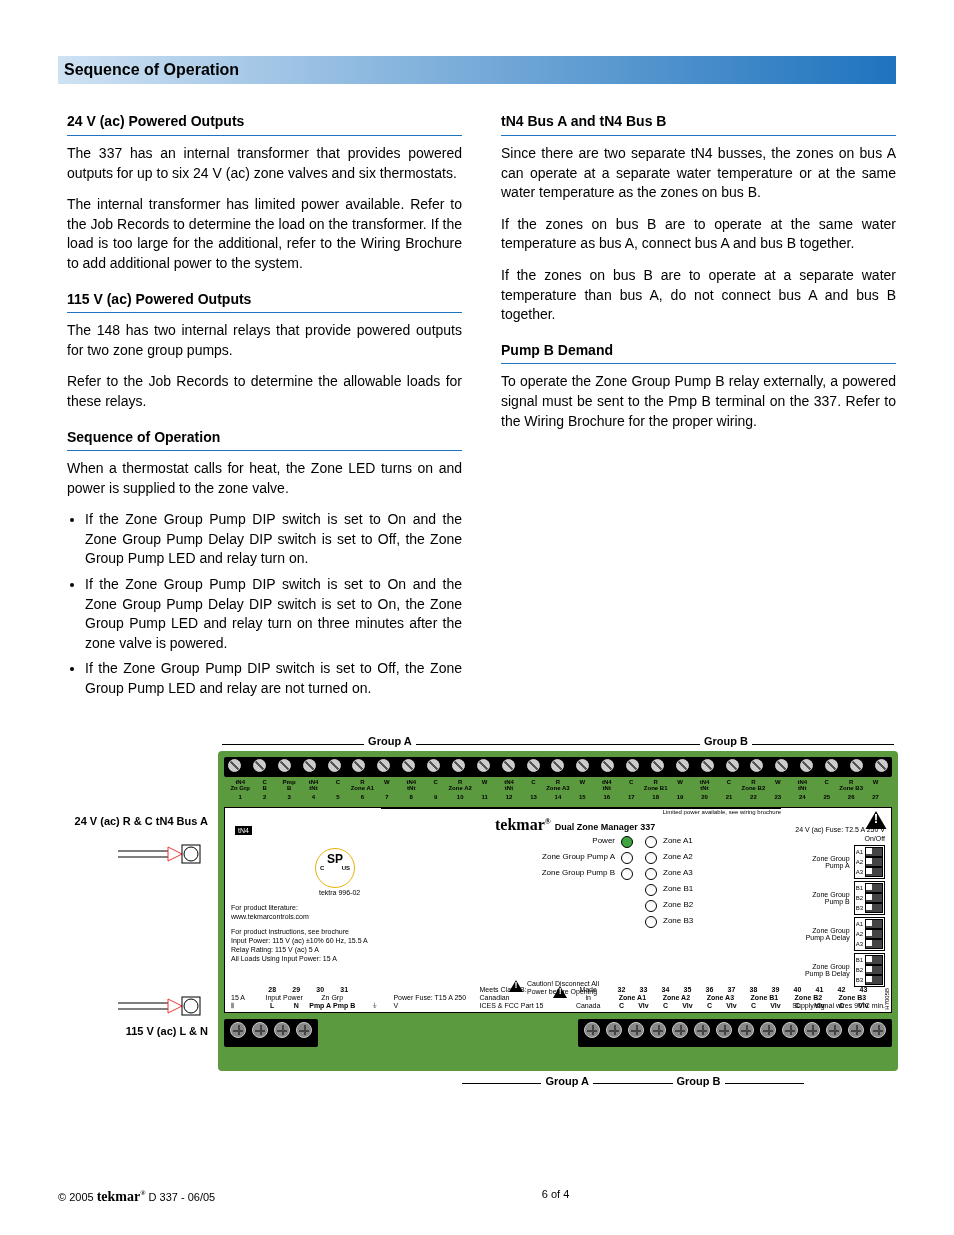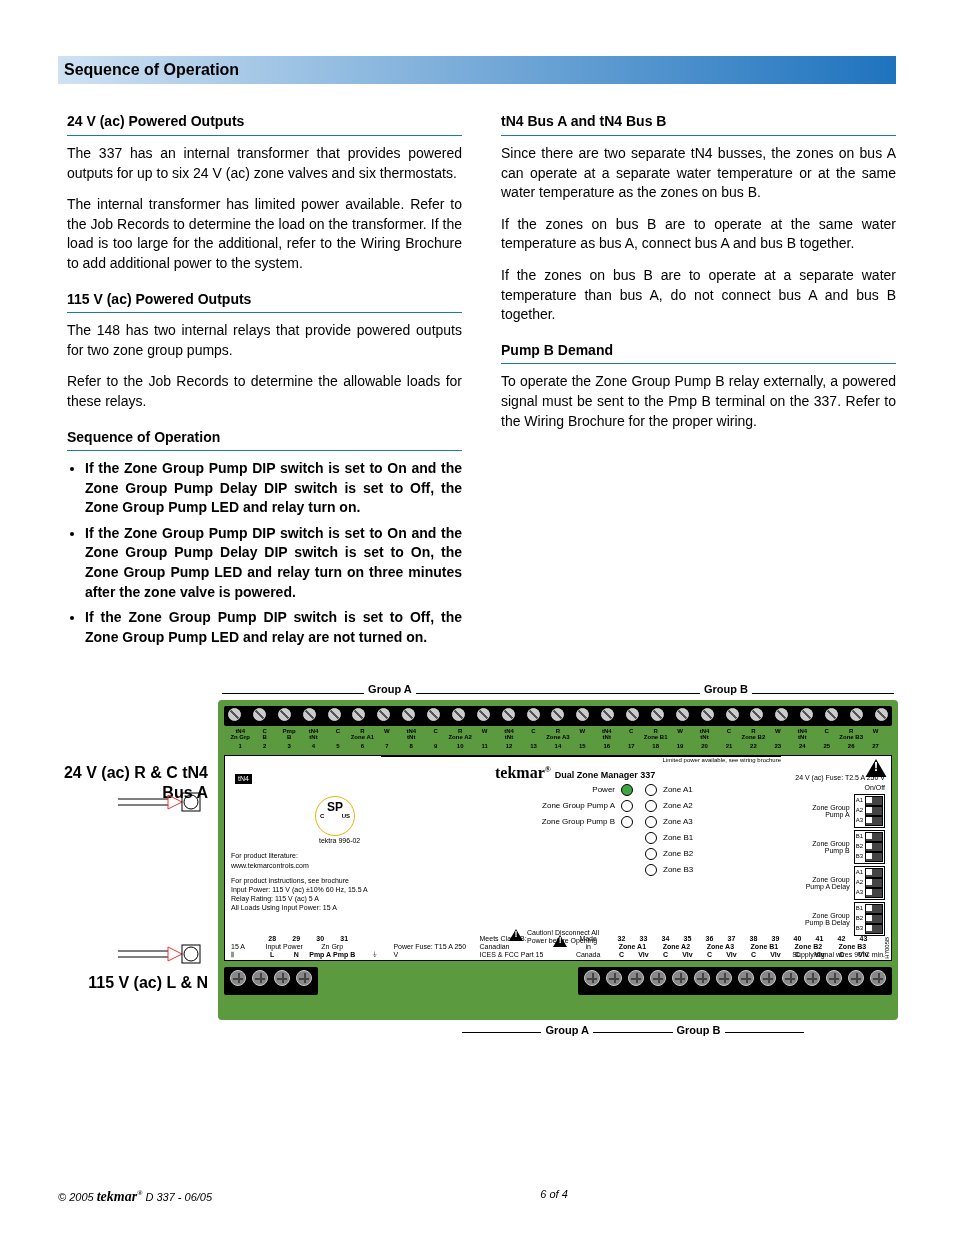--- a/index.html
+++ b/index.html
@@ -32,21 +32,21 @@
   .subhead {
     font-weight:bold;
     font-size:14px;
     border-bottom:1px solid #1e73be;
     padding-bottom:3px;
     margin:16px 0 8px 0;
     color:#000;
   }
   .column p { margin:0 0 12px 0; text-align:justify; }
   ul.bullets { margin:0 0 12px 0; padding-left:18px; }
-  ul.bullets li { margin-bottom:6px; text-align:justify;font-weight:bold; }
+  ul.bullets li { margin-bottom:6px; text-align:justify; }
   .diagram-wrap {
     margin-top:24px;
     font-size:8px;
     line-height:1.1;
     position:relative;
     height:380px;
   }
   .group-labels-top { display:flex; justify-content:center; gap:0; align-items:center; font-weight:bold; font-size:11px; margin-bottom:4px; margin-left:160px; width:680px;}
   .group-labels-top .segline{border-top:1px solid #000; flex:1; margin:0 4px; position:relative; top:4px;}
   .group-labels-bottom { display:flex; justify-content:space-around; font-weight:bold; font-size:11px; margin-top:4px; margin-left:400px; width:350px;}
@@ -136,31 +136,30 @@
   .dip-block .group{display:flex; align-items:center; justify-content:flex-end; margin-bottom:2px;}
   .dip-block .group .glabel{width:55px; text-align:right; margin-right:4px; line-height:1;}
   .dip-block .dips{border:1px solid #000; padding:1px; background:#fff; display:flex; flex-direction:column;}
   .dip-block .dips .dip{display:flex; align-items:center; gap:2px;}
   .dip-block .dips .dip .tag{font-size:6px;}
   .dip-block .dips .dip .sw{width:16px;height:8px;background:#444;border:1px solid #000;position:relative;}
   .dip-block .dips .dip .sw::after{content:"";position:absolute;width:6px;height:6px;background:#fff;top:0;left:0;}
   .side-label {
     position:absolute;
     font-weight:bold;
-    font-size:16px;
+    font-size:11px;
     text-align:right;
     line-height:1.2;
   }
   .footer-line {
     position:absolute;
     bottom:28px; left:58px; right:58px;
     font-size:11px;
     display:flex;
     justify-content:space-between;
-    font-style:italic;
   }
   .footer-line .tek{font-family:'Times New Roman',serif;font-weight:bold;font-size:14px;}
   .caution-tri{
     display:inline-block;
     width:14px;height:12px;
     position:relative;
   }
   .caution-tri::before{
     content:"";
     position:absolute;
@@ -245,20 +244,21 @@
 
 <div class="columns">
   <div class="column">
     <div class="subhead">24 V (ac) Powered Outputs</div>
     <p>The 337 has an internal transformer that provides powered outputs for up to six 24 V (ac) zone valves and six thermostats.</p>
     <p>The internal transformer has limited power available. Refer to the Job Records to determine the load on the transformer. If the load is too large for the additional, refer to the Wiring Brochure to add additional power to the system.</p>
     <div class="subhead">115 V (ac) Powered Outputs</div>
     <p>The 148 has two internal relays that provide powered outputs for two zone group pumps.</p>
     <p>Refer to the Job Records to determine the allowable loads for these relays.</p>
     <div class="subhead">Sequence of Operation</div>
+    <p>When a thermostat calls for heat, the Zone LED turns on and power is supplied to the zone valve.</p>
     <ul class="bullets">
       <li>If the Zone Group Pump DIP switch is set to On and the Zone Group Pump Delay DIP switch is set to Off, the Zone Group Pump LED and relay turn on.</li>
       <li>If the Zone Group Pump DIP switch is set to On and the Zone Group Pump Delay DIP switch is set to On, the Zone Group Pump LED and relay turn on three minutes after the zone valve is powered.</li>
       <li>If the Zone Group Pump DIP switch is set to Off, the Zone Group Pump LED and relay are not turned on.</li>
     </ul>
   </div>
   <div class="column">
     <div class="subhead">tN4 Bus A and tN4 Bus B</div>
     <p>Since there are two separate tN4 busses, the zones on bus A can operate at a separate water temperature or at the same water temperature as the zones on bus B.</p>
     <p>If the zones on bus B are to operate at the same water temperature as bus A, connect bus A and bus B together.</p>

